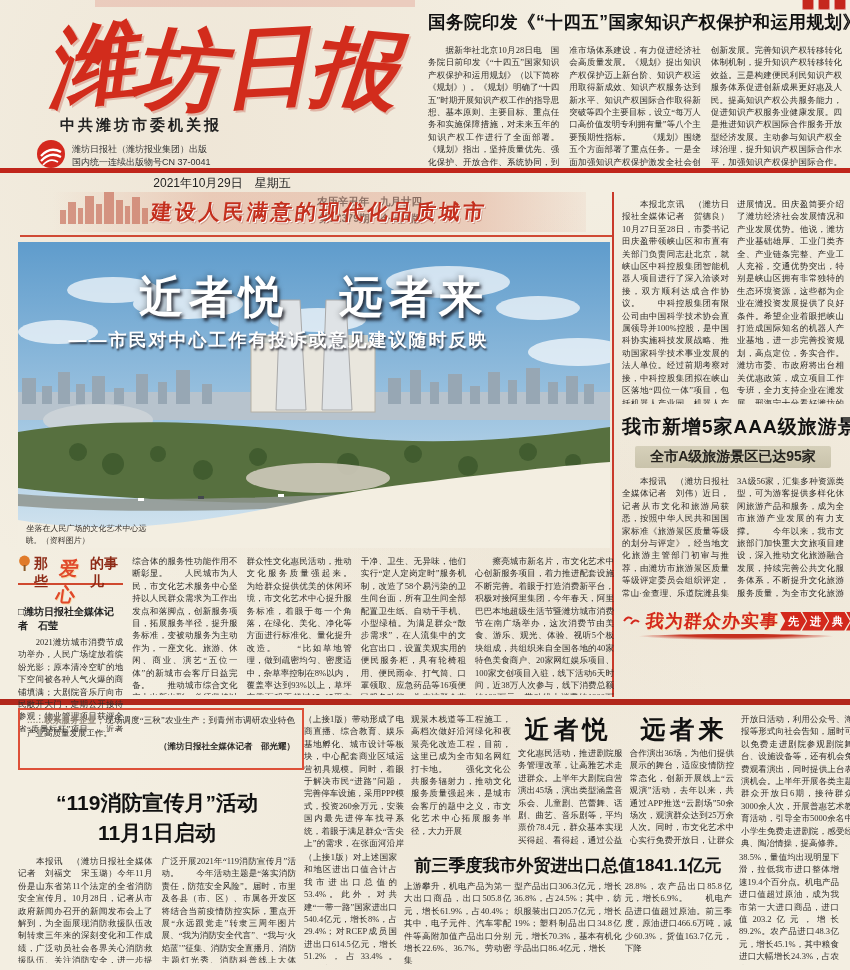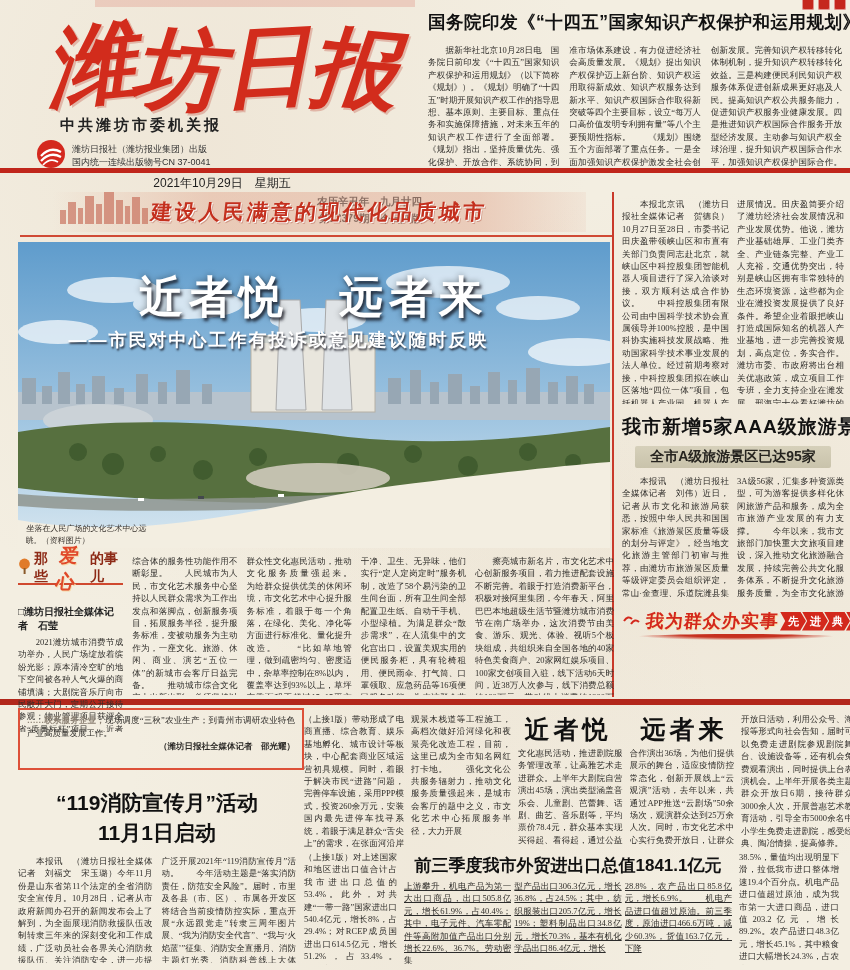--- a/index.html
+++ b/index.html
@@ -64,21 +64,21 @@
     letter-spacing:6px;text-shadow:2px 3px 3px rgba(20,20,30,.75),0 0 6px rgba(0,0,0,.4);}
   .photo-subtitle{position:absolute;left:0;top:86px;width:88%;text-align:center;
     font-size:18px;font-weight:bold;color:#fff;letter-spacing:2px;
     text-shadow:1px 2px 2px rgba(20,20,30,.8);}
   .photo-caption{position:absolute;left:8px;bottom:2px;width:132px;font-size:8px;
     line-height:1.45;color:#3a3530;font-family:"Liberation Serif", serif;
     transform:skewX(-4deg);}
   .feature-cols{margin-top:7px;gap:9px;height:146px;}
   .feature-cols>div{flex:1;}
   .feature-cols>.wide{flex:1.32;}
-  .rubric{display:flex;align-items:center;height:26px;border-bottom:2px solid #d0492f;
+  .rubric{display:flex;align-items:flex-start;height:26px;border-bottom:2px solid #d0492f;
     padding-bottom:2px;}
   .rubric .pre,.rubric .suf{font-size:14px;font-weight:bold;color:#8d2a16;}
   .rubric .hl{font-size:19px;font-weight:bold;color:#e0482a;margin:0 2px;
     transform:skewX(-8deg) translateY(1px);display:inline-block;
     text-shadow:1px 1px 0 #f6d9a8;}
   .byline{font-size:10px;font-weight:bold;margin:20px 0 3px 0;color:#222;}
   .feature-body{height:96px;}
   .feature-body.tall{height:140px;}
   
   .sidebar{left:622px;top:190px;width:222px;}
@@ -115,21 +115,21 @@
   .cont-mid{width:216px;flex:none;}
   .cont-title{font-family:"Liberation Serif", serif;font-weight:bold;font-size:25px;
     letter-spacing:4px;text-align:center;color:#111;height:34px;}
   .cont-mid-cols{gap:7px;height:98px;}
   .trade{left:304px;top:851px;width:542px;height:114px;display:flex;gap:7px;}
   .trade .c{width:93px;flex:none;}
   .trade .c5{width:100px;flex:none;}
   .trade-mid{width:328px;flex:none;}
   .trade-headline{font-size:17px;font-weight:bold;white-space:nowrap;text-align:center;
     color:#111;height:26px;padding-top:3px;}
-  .trade-mid-cols{gap:3px;height:84px;text-decoration:underline;}
+  .trade-mid-cols{gap:3px;height:84px;}
 </style>
 </head>
 <body>
 
 <div class="page">
 
   <div class="abs bleed-strip"></div>
   <div class="abs bleed-marks">
       <i></i>
       <i></i>

